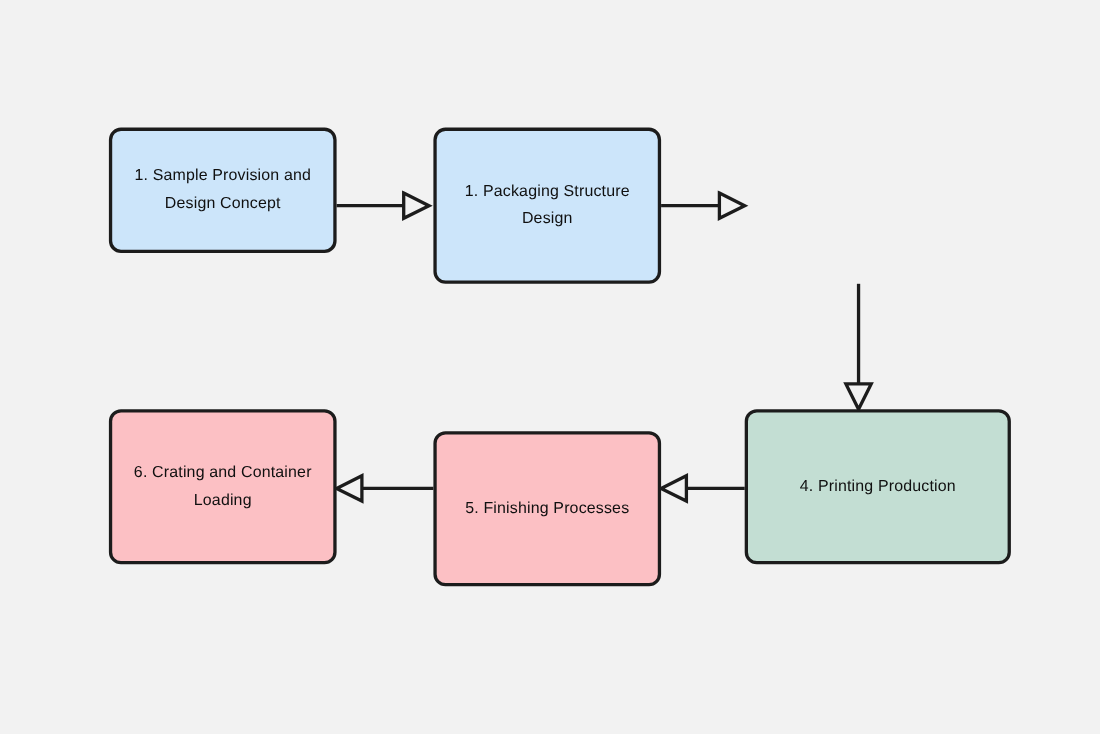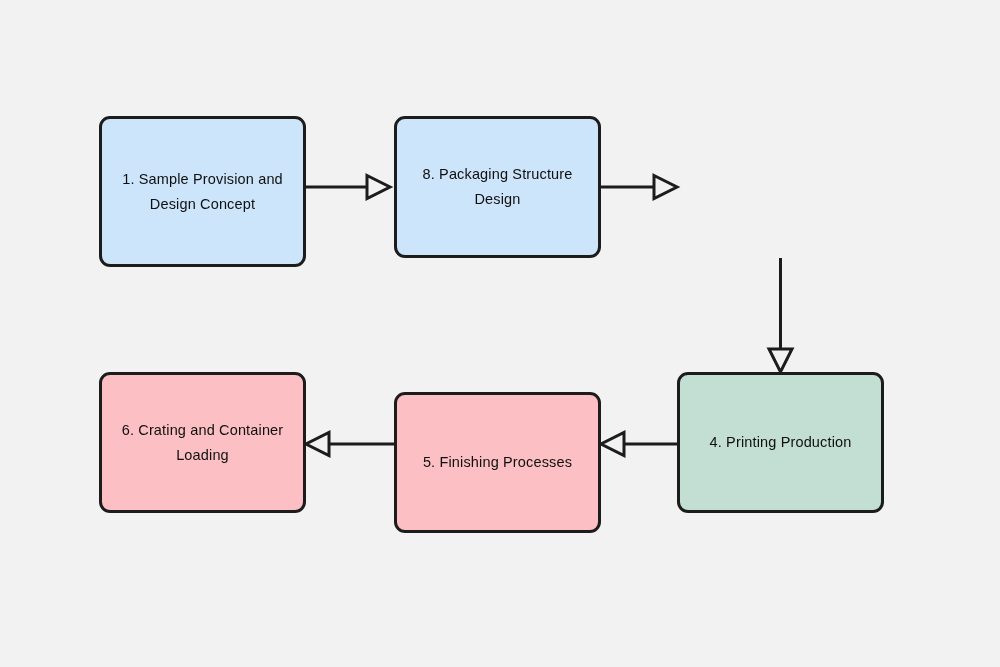--- a/index.html
+++ b/index.html
@@ -42,24 +42,24 @@
   .node-label {
     font-family: "Liberation Sans", sans-serif;
     font-size: 14.5px;
     line-height: 25px;
     color: #101010;
     letter-spacing: 0.15px;
     white-space: pre-line;
     padding: 0 10px;
   }
   
-  #node-1 { left: 99px;  top: 116px; width: 207px; height: 151px; }
+  #node-1 { left: 99px;  top: 116px; width: 207px; height: 114px; }
   #node-2 { left: 394px; top: 116px; width: 207px; height: 142px; }
   #node-3 { left: 677px; top: 116px; width: 207px; height: 142px; }
-  #node-4 { left: 677px; top: 372px; width: 207px; height: 141px; }
+  #node-4 { left: 677px; top: 372px; width: 242px; height: 141px; }
   #node-5 { left: 394px; top: 372px; width: 207px; height: 141px; margin-top: 20px; }
   #node-6 { left: 99px;  top: 372px; width: 207px; height: 141px; }
   
   .fill-blue  { background: #cce5fa; }
   .fill-green { background: #c3ded3; }
   .fill-pink  { background: #fcc0c4; }
 </style>
 </head>
 <body>
 
@@ -92,21 +92,21 @@
       <polygon points="329,432.5 329,455.5 306,444" fill="#f2f2f2" stroke="#1c1c1c" stroke-width="3" stroke-linejoin="miter"></polygon>
     </g>
   </svg>
 
   <div class="node fill-blue" id="node-1">
     <span class="node-label">1. Sample Provision and
 Design Concept</span>
   </div>
 
   <div class="node fill-blue" id="node-2">
-    <span class="node-label">8.  Packaging Structure
+    <span class="node-label">1.  Packaging Structure
 Design</span>
   </div>
 
 
   <div class="node fill-green" id="node-4">
     <span class="node-label">4. Printing Production</span>
   </div>
 
   <div class="node fill-pink" id="node-5">
     <span class="node-label">5. Finishing Processes</span>

